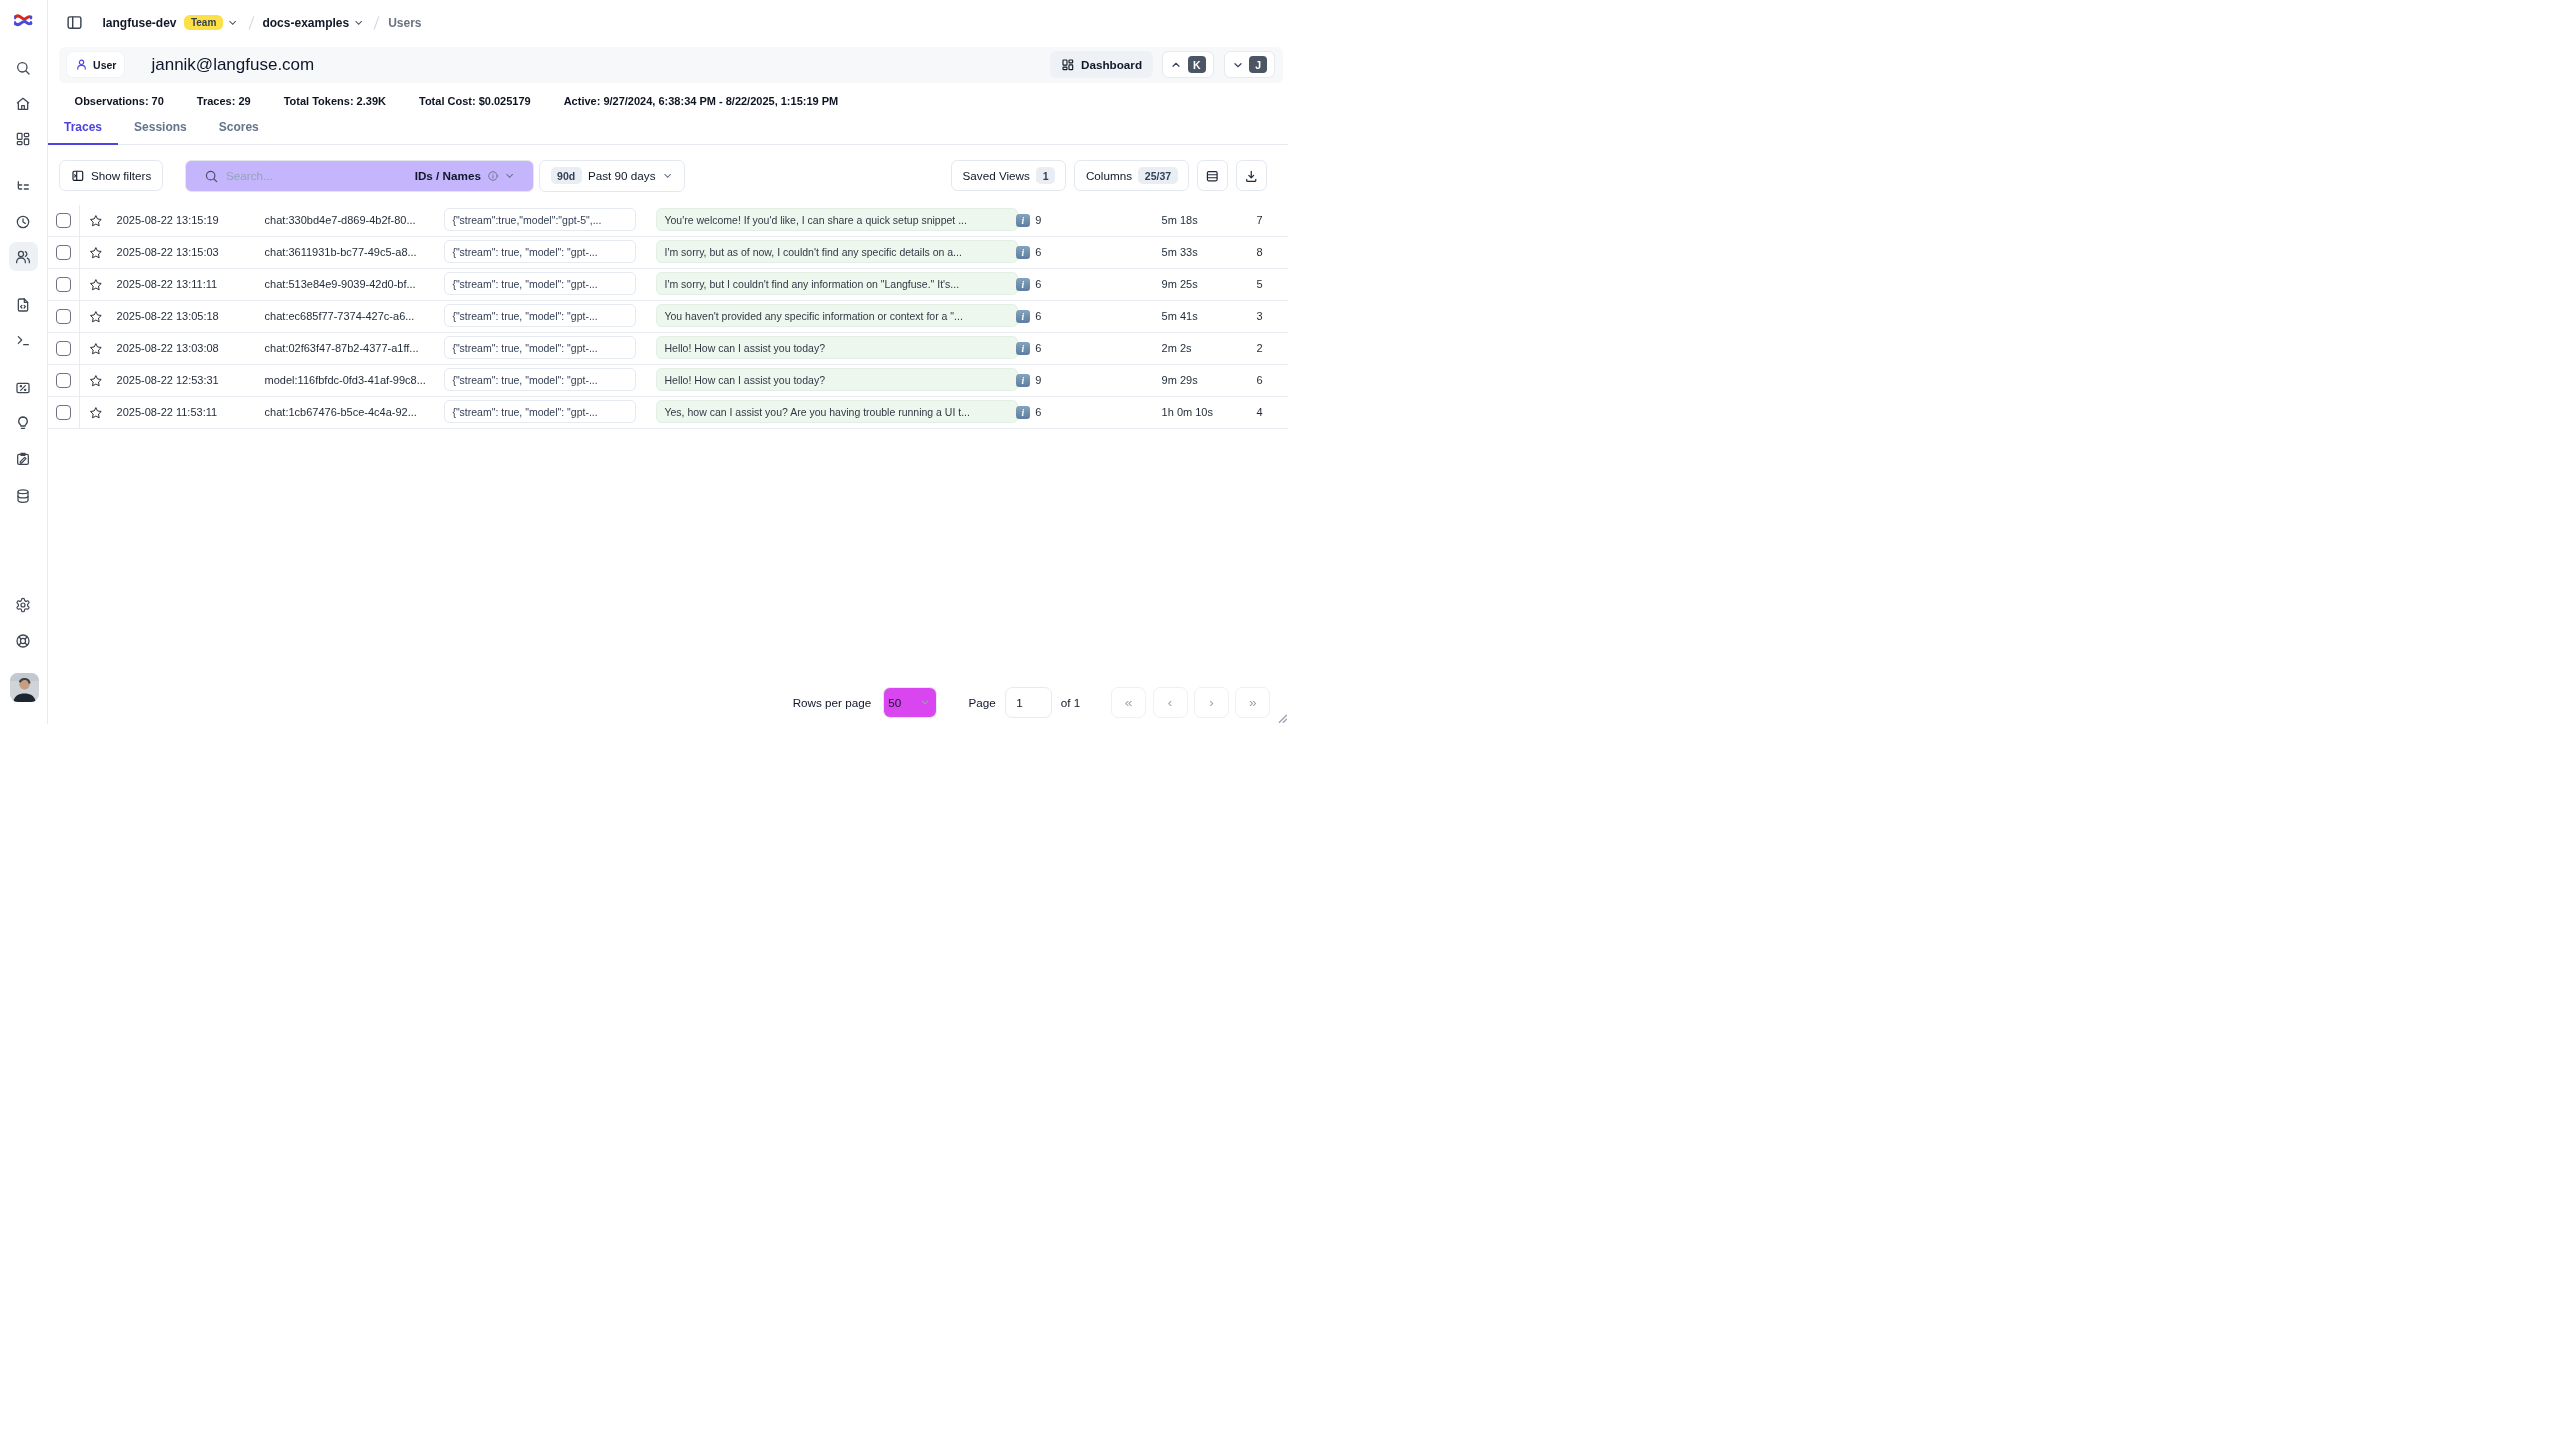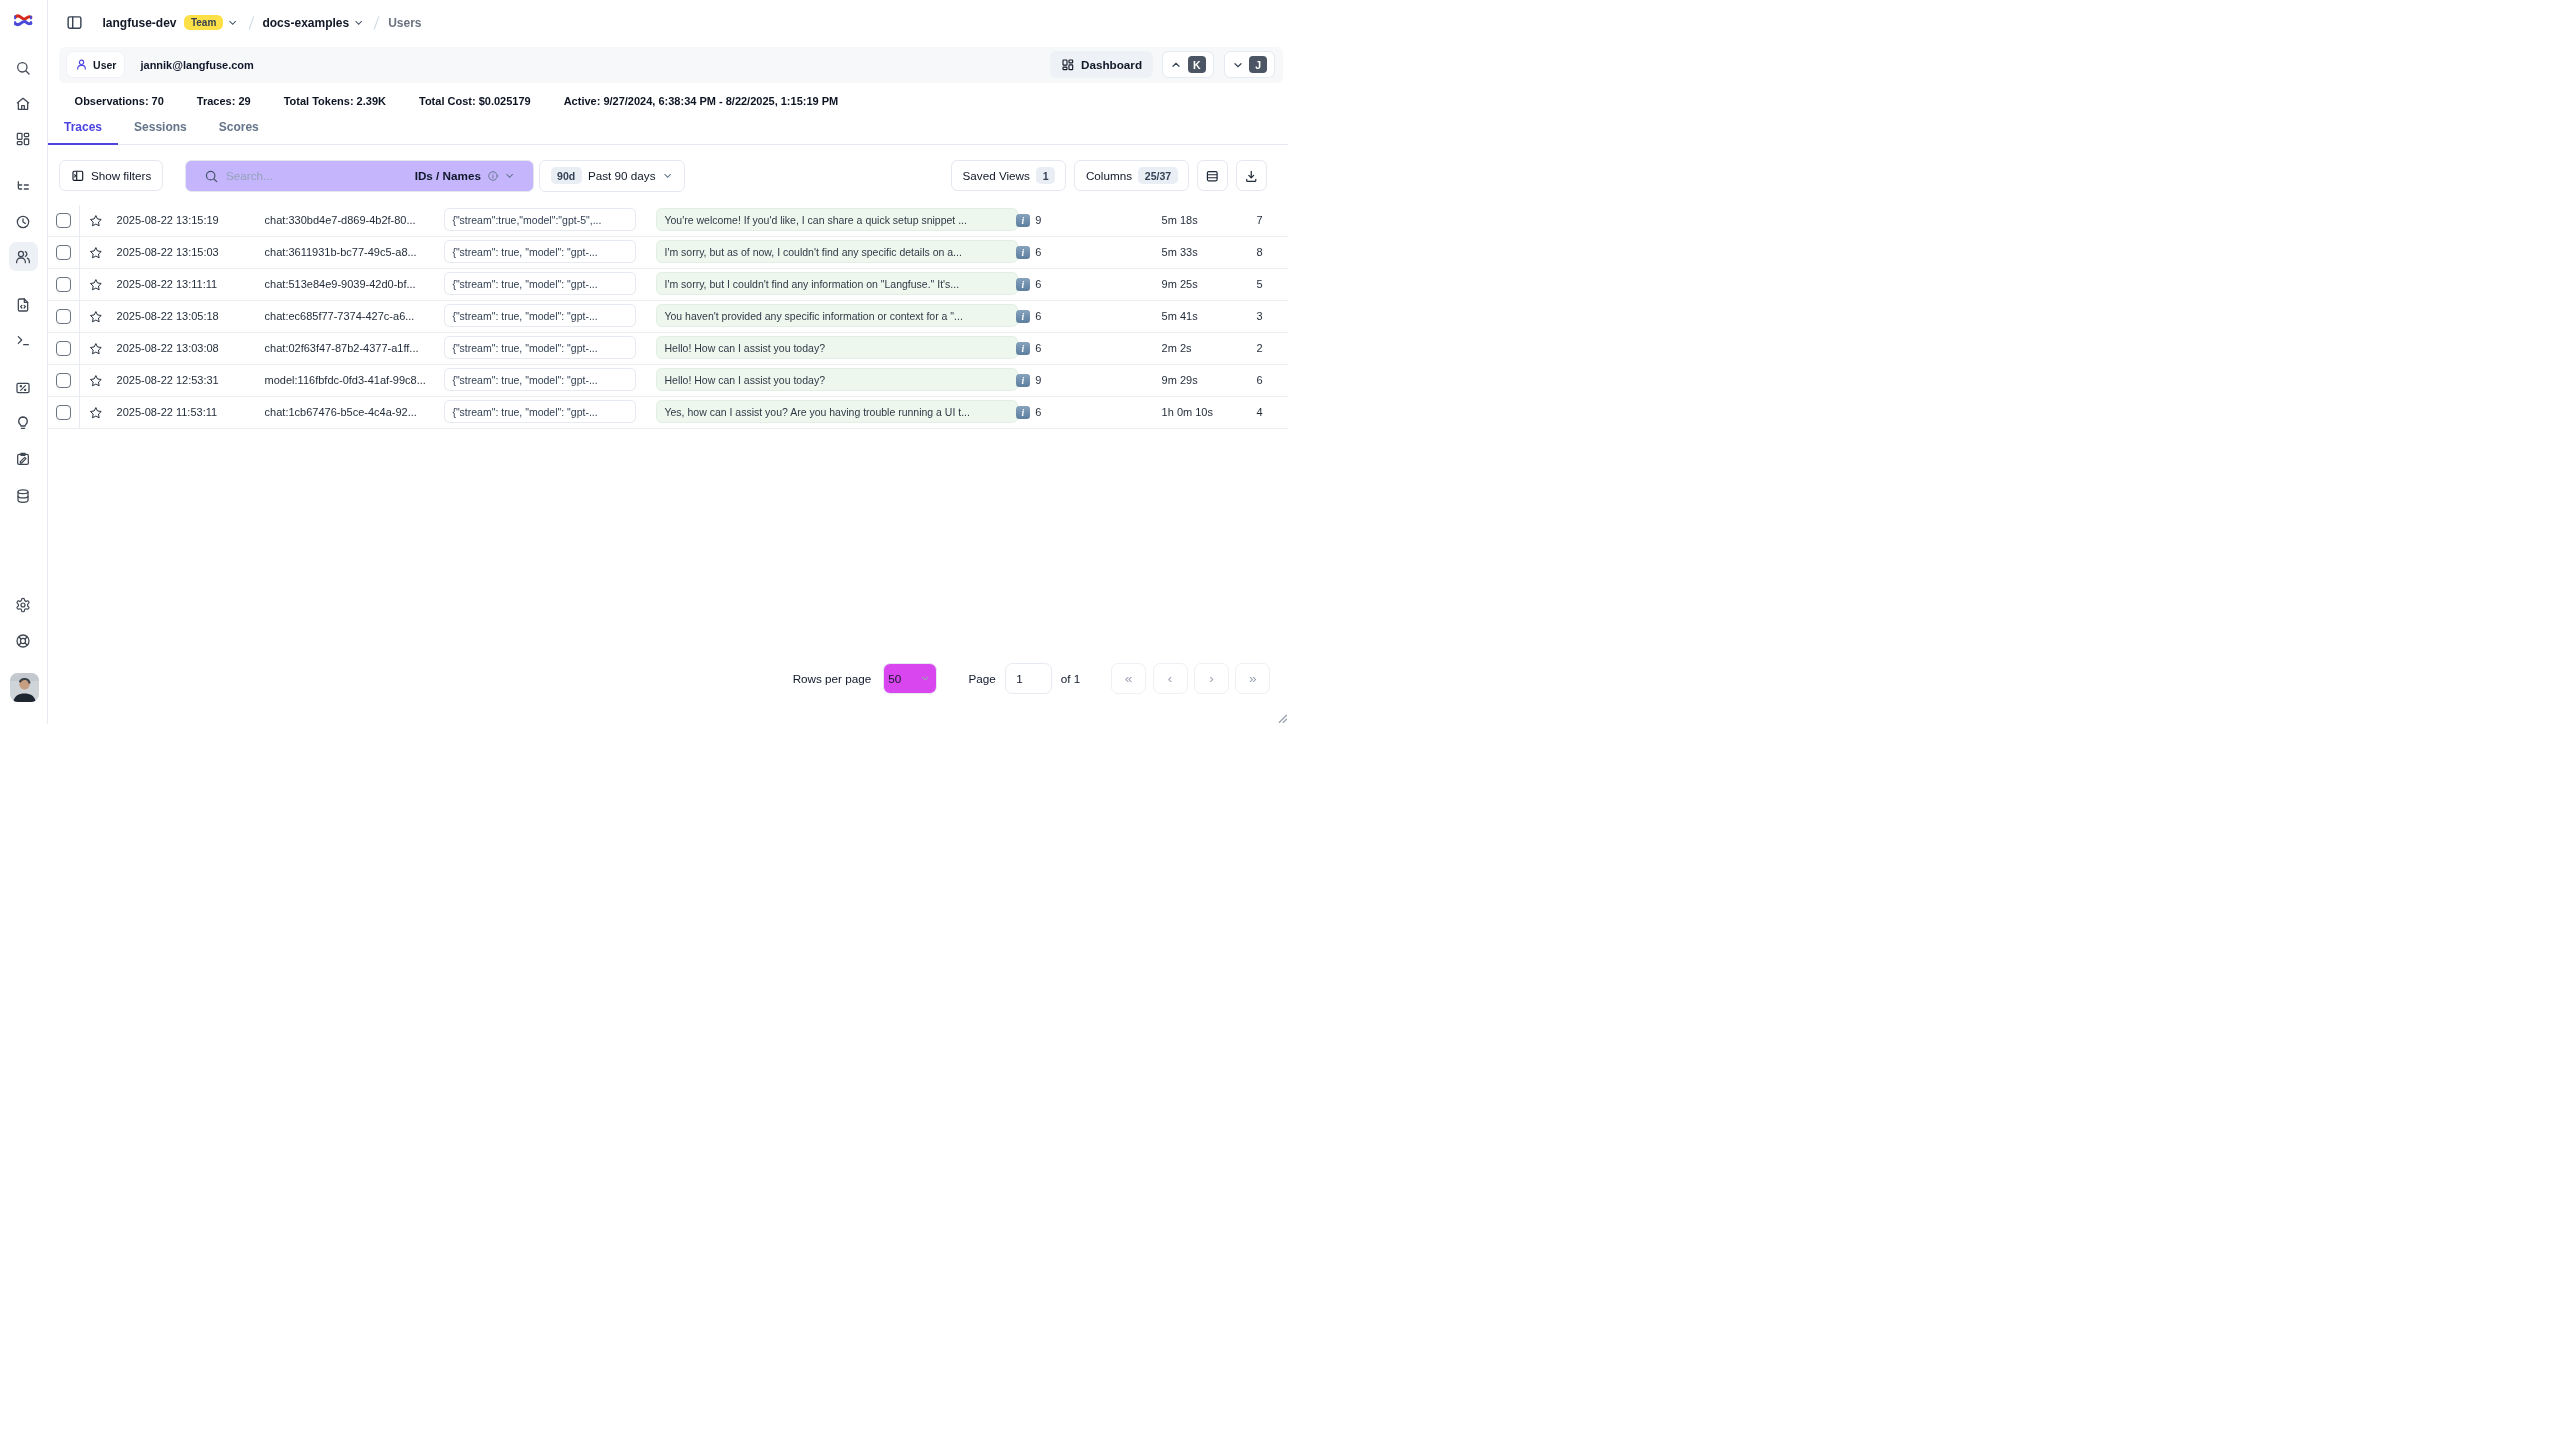--- a/index.html
+++ b/index.html
@@ -36,21 +36,21 @@
     margin:0 10.5px 0 12px; }
   .crumb-proj { font-size:12px; font-weight:600; color:#111827; }
   .crumb-page { font-size:12px; font-weight:600; color:#6b7280; }
 
   
   .band { margin:1.6px 4.8px 0 11.3px; height:36px; background:#f7f8fa; border-radius:6.4px;
     display:flex; align-items:center; padding:0 8px; }
   .user-pill { background:#fff; border-radius:6.4px; height:25px; display:flex;
     align-items:center; gap:4.8px; padding:0 8px; box-shadow:0 0 0 0.8px #eef0f4; }
   .user-pill span { font-size:10.5px; font-weight:700; color:#111827; }
-  .band-title { font-size:11px; font-weight:700; margin-left:16px; color:#0f172a; }
+  .band-title { font-size:17px; font-weight:400; margin-left:27px; color:#0f172a; }
   .band-right { margin-left:auto; display:flex; align-items:center; gap:9.7px; }
   .dash-btn { background:#eef2f6; border-radius:6.4px; height:26.6px; display:flex;
     align-items:center; gap:6.4px; padding:0 10.5px; font-size:11.7px; font-weight:600;
     color:#111827; cursor:pointer; }
   .key-btn { background:#fff; border:0.8px solid #e5e9f0; border-radius:6.4px; height:26.6px;
     display:flex; align-items:center; gap:5.6px; padding:0 7.2px; cursor:pointer; }
   .keycap { width:17.7px; height:17.7px; background:#4b5563; color:#fff; border-radius:4px;
     font-size:10.5px; font-weight:700; display:flex; align-items:center; justify-content:center; }
 
   
@@ -105,21 +105,21 @@
     border:0.8px solid #e2efe4; border-radius:5.6px; background:#eef7ee; padding:0 7.2px;
     font-size:10.5px; color:#2f3a46; white-space:nowrap; overflow:hidden; }
   .obs { display:flex; align-items:center; gap:5.6px; padding-left:8px; }
   .info-badge { width:13.7px; height:13.7px; border-radius:3.2px;
     background:linear-gradient(#86a2bd,#5d7e9f); color:#fff;
     font-family:"Liberation Serif", serif; font-style:italic; font-weight:700;
     font-size:9.7px; display:flex; align-items:center; justify-content:center; }
   .obs-count { font-size:11px; color:#1f2937; }
 
   
-  .pagination { position:absolute; right:17.7px; bottom:30px; display:flex;
+  .pagination { position:absolute; right:17.7px; bottom:6px; display:flex;
     align-items:center; }
   .pg-label { font-size:11.7px; color:#0f172a; }
   .select { margin-left:11.3px; width:54px; height:31px; border:0.8px solid #e6eaf1;
     border-radius:7.2px; display:flex; align-items:center; justify-content:center;
     gap:19px; font-size:11.7px; color:#111827; cursor:pointer; background:#d946ef; }
   .page-word { margin-left:32px; }
   .page-input { margin-left:8.9px; width:47px; height:31px; border:0.8px solid #e6eaf1;
     border-radius:7.2px; font-size:11.7px; padding-left:10.5px; color:#111827;
     font-family:inherit; outline:none; }
   .of-word { margin-left:8.9px; }

